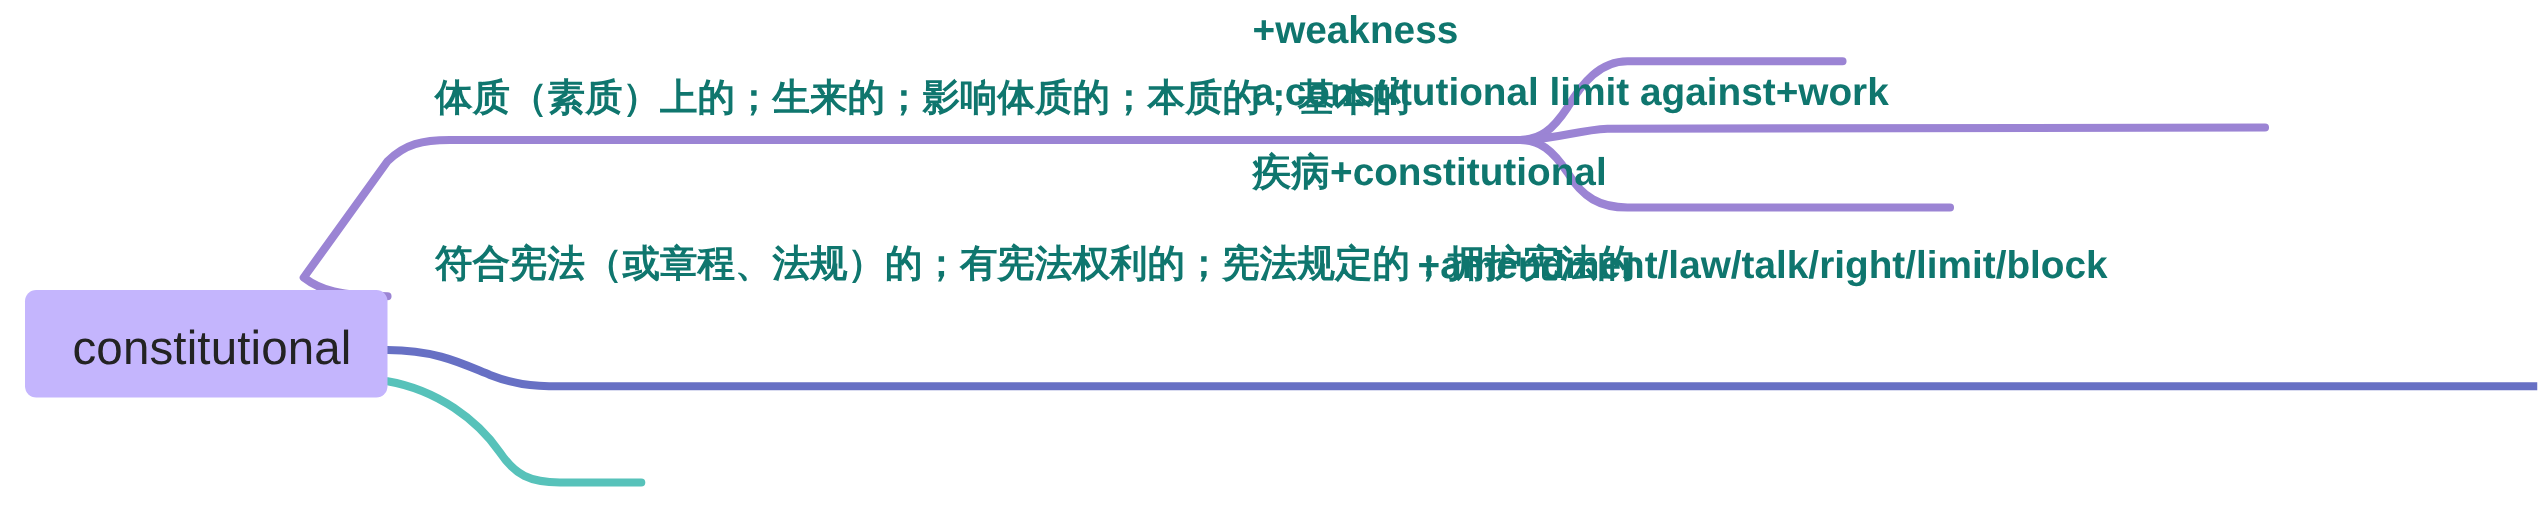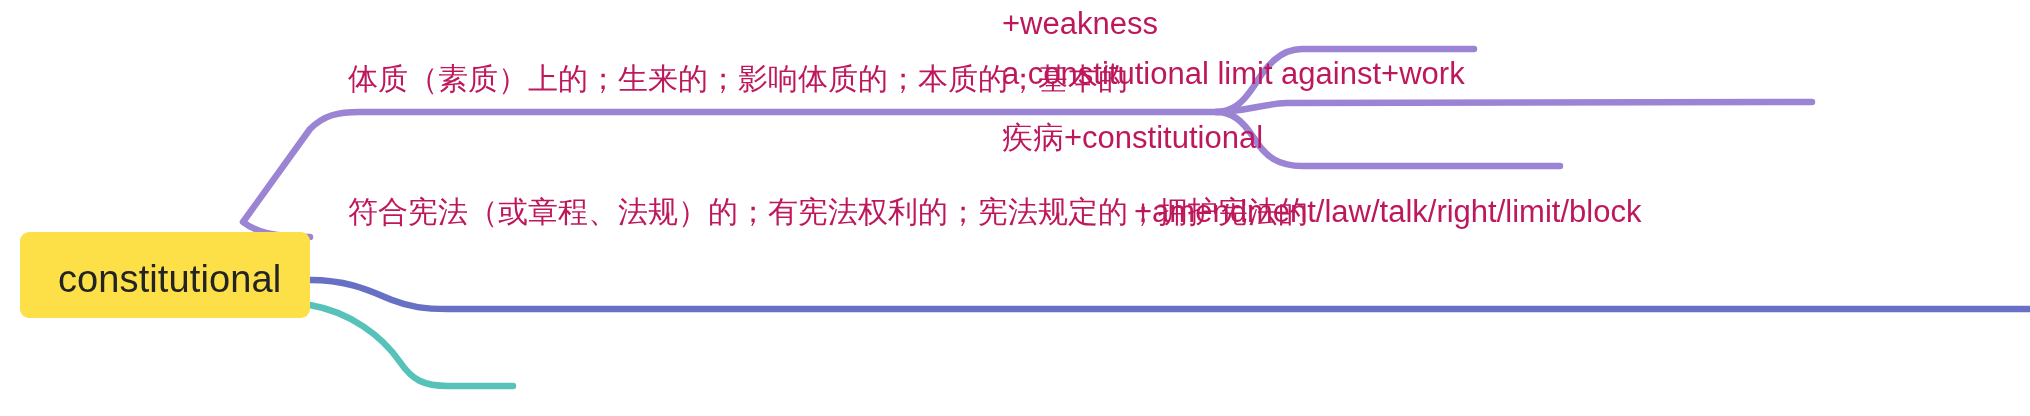--- a/index.html
+++ b/index.html
@@ -19,31 +19,31 @@
     position: absolute;
     left: 0;
     top: 0;
     width: 2030px;
     height: 416px;
     pointer-events: none;
   }
   .node-label {
     position: absolute;
     white-space: nowrap;
-    color: #be185d;
-    font-weight: 400;
+    color: #0f766e;
+    font-weight: 700;
     line-height: 1;
   }
   #root-node {
     position: absolute;
     left: 20px;
     top: 232px;
     width: 290px;
     height: 86px;
-    background: #fde047;
+    background: #c4b5fd;
     border-radius: 9px;
     box-sizing: border-box;
   }
   #root-node-label {
     position: absolute;
     left: 38px;
     top: 28px;
     font-size: 38px;
     color: #232323;
     letter-spacing: 0.1px;

